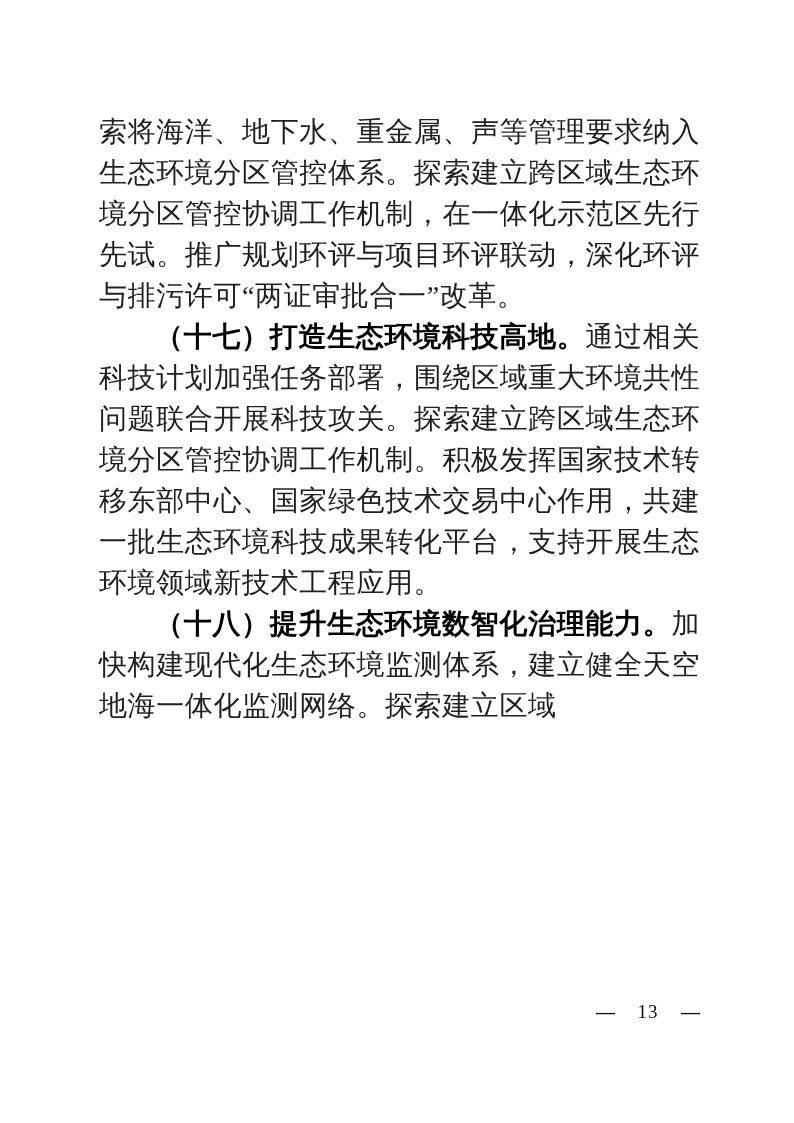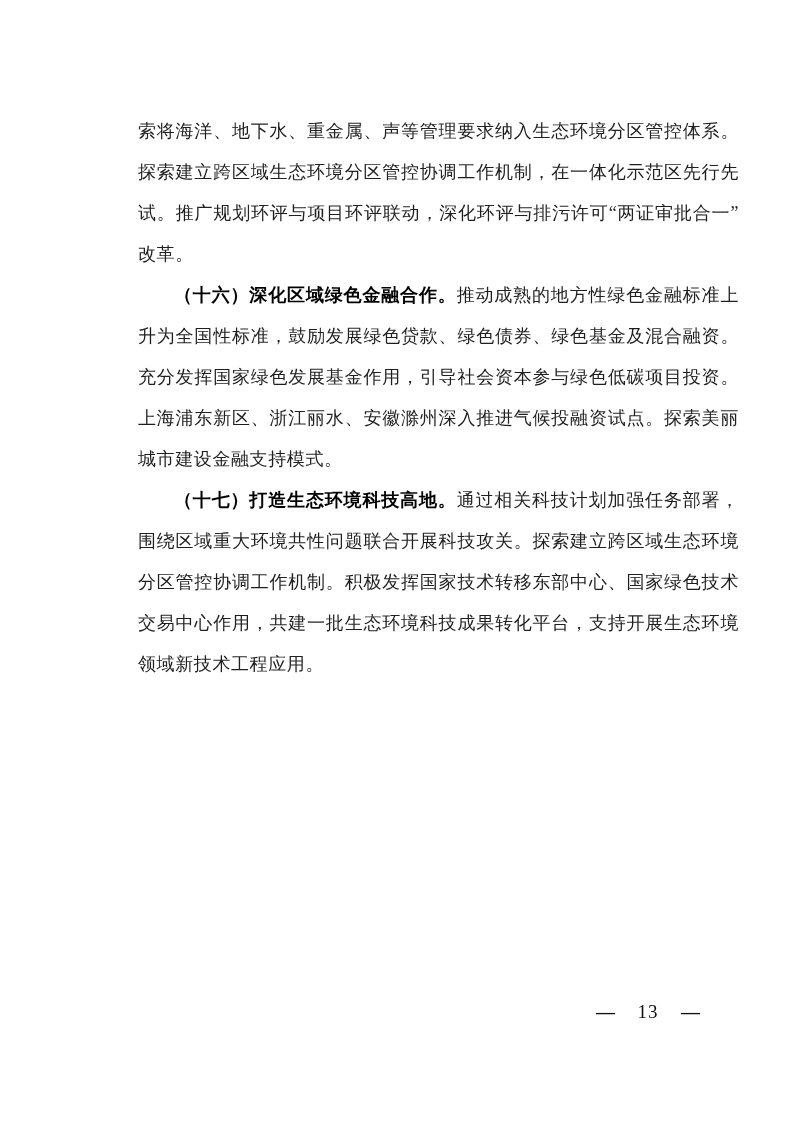--- a/index.html
+++ b/index.html
@@ -14,26 +14,25 @@
     background: #ffffff;
     overflow: hidden;
     font-family: "Liberation Serif", "DejaVu Serif", serif;
   }
   .content {
     position: absolute;
     left: 99px;
     top: 111px;
     width: 601px;
     color: #1f1f1f;
-    font-size: 18px;
+    font-size: 28px;
     line-height: 41px;
     letter-spacing: 0.6px;
     text-align: justify;
     text-justify: inter-ideograph;
-    margin-left: 39px;
   }
   .para {
     margin: 0;
     padding: 0;
   }
   .para.indent {
     text-indent: 2em;
   }
   .bold {
     font-weight: bold;
@@ -60,21 +59,21 @@
     font-family: "Liberation Serif", "DejaVu Serif", serif;
     letter-spacing: 1px;
   }
 </style>
 </head>
 <body>
 
 <div class="page">
   <main class="content">
     <p class="para"><span>索将海洋、地下水、重金属、声等管理要求纳入生态环境分区管控体系。探索建立跨区域生态环境分区管控协调工作机制，在一体化示范区先行先试。推广规划环评与项目环评联动，深化环评与排污许可“两证审批合一”改革。</span></p>
-    <p class="para indent"><span class="bold">（十六）深化区域绿色金融合作。</span><span>推动成熟的地方性绿色金融标准上升为全国性标准，鼓励发展绿色贷款、绿色债券、绿色基金及混合融资。充分发挥国家绿色发展基金作用，引导社会资本参与绿色低碳项目投资。上海浦东新区、浙江丽水、安徽滁州深入推进气候投融资试点。探索美丽城市建设金融支持模式。</span></p>
     <p class="para indent"><span class="bold">（十七）打造生态环境科技高地。</span><span>通过相关科技计划加强任务部署，围绕区域重大环境共性问题联合开展科技攻关。探索建立跨区域生态环境分区管控协调工作机制。积极发挥国家技术转移东部中心、国家绿色技术交易中心作用，共建一批生态环境科技成果转化平台，支持开展生态环境领域新技术工程应用。</span></p>
+    <p class="para indent"><span class="bold">（十八）提升生态环境数智化治理能力。</span><span>加快构建现代化生态环境监测体系，建立健全天空地海一体化监测网络。探索建立区域</span></p>
   </main>
   <footer class="footer">
     <span class="dash">—</span>
     <span class="num">13</span>
     <span class="dash">—</span>
   </footer>
 </div>
 
 </body></html>

